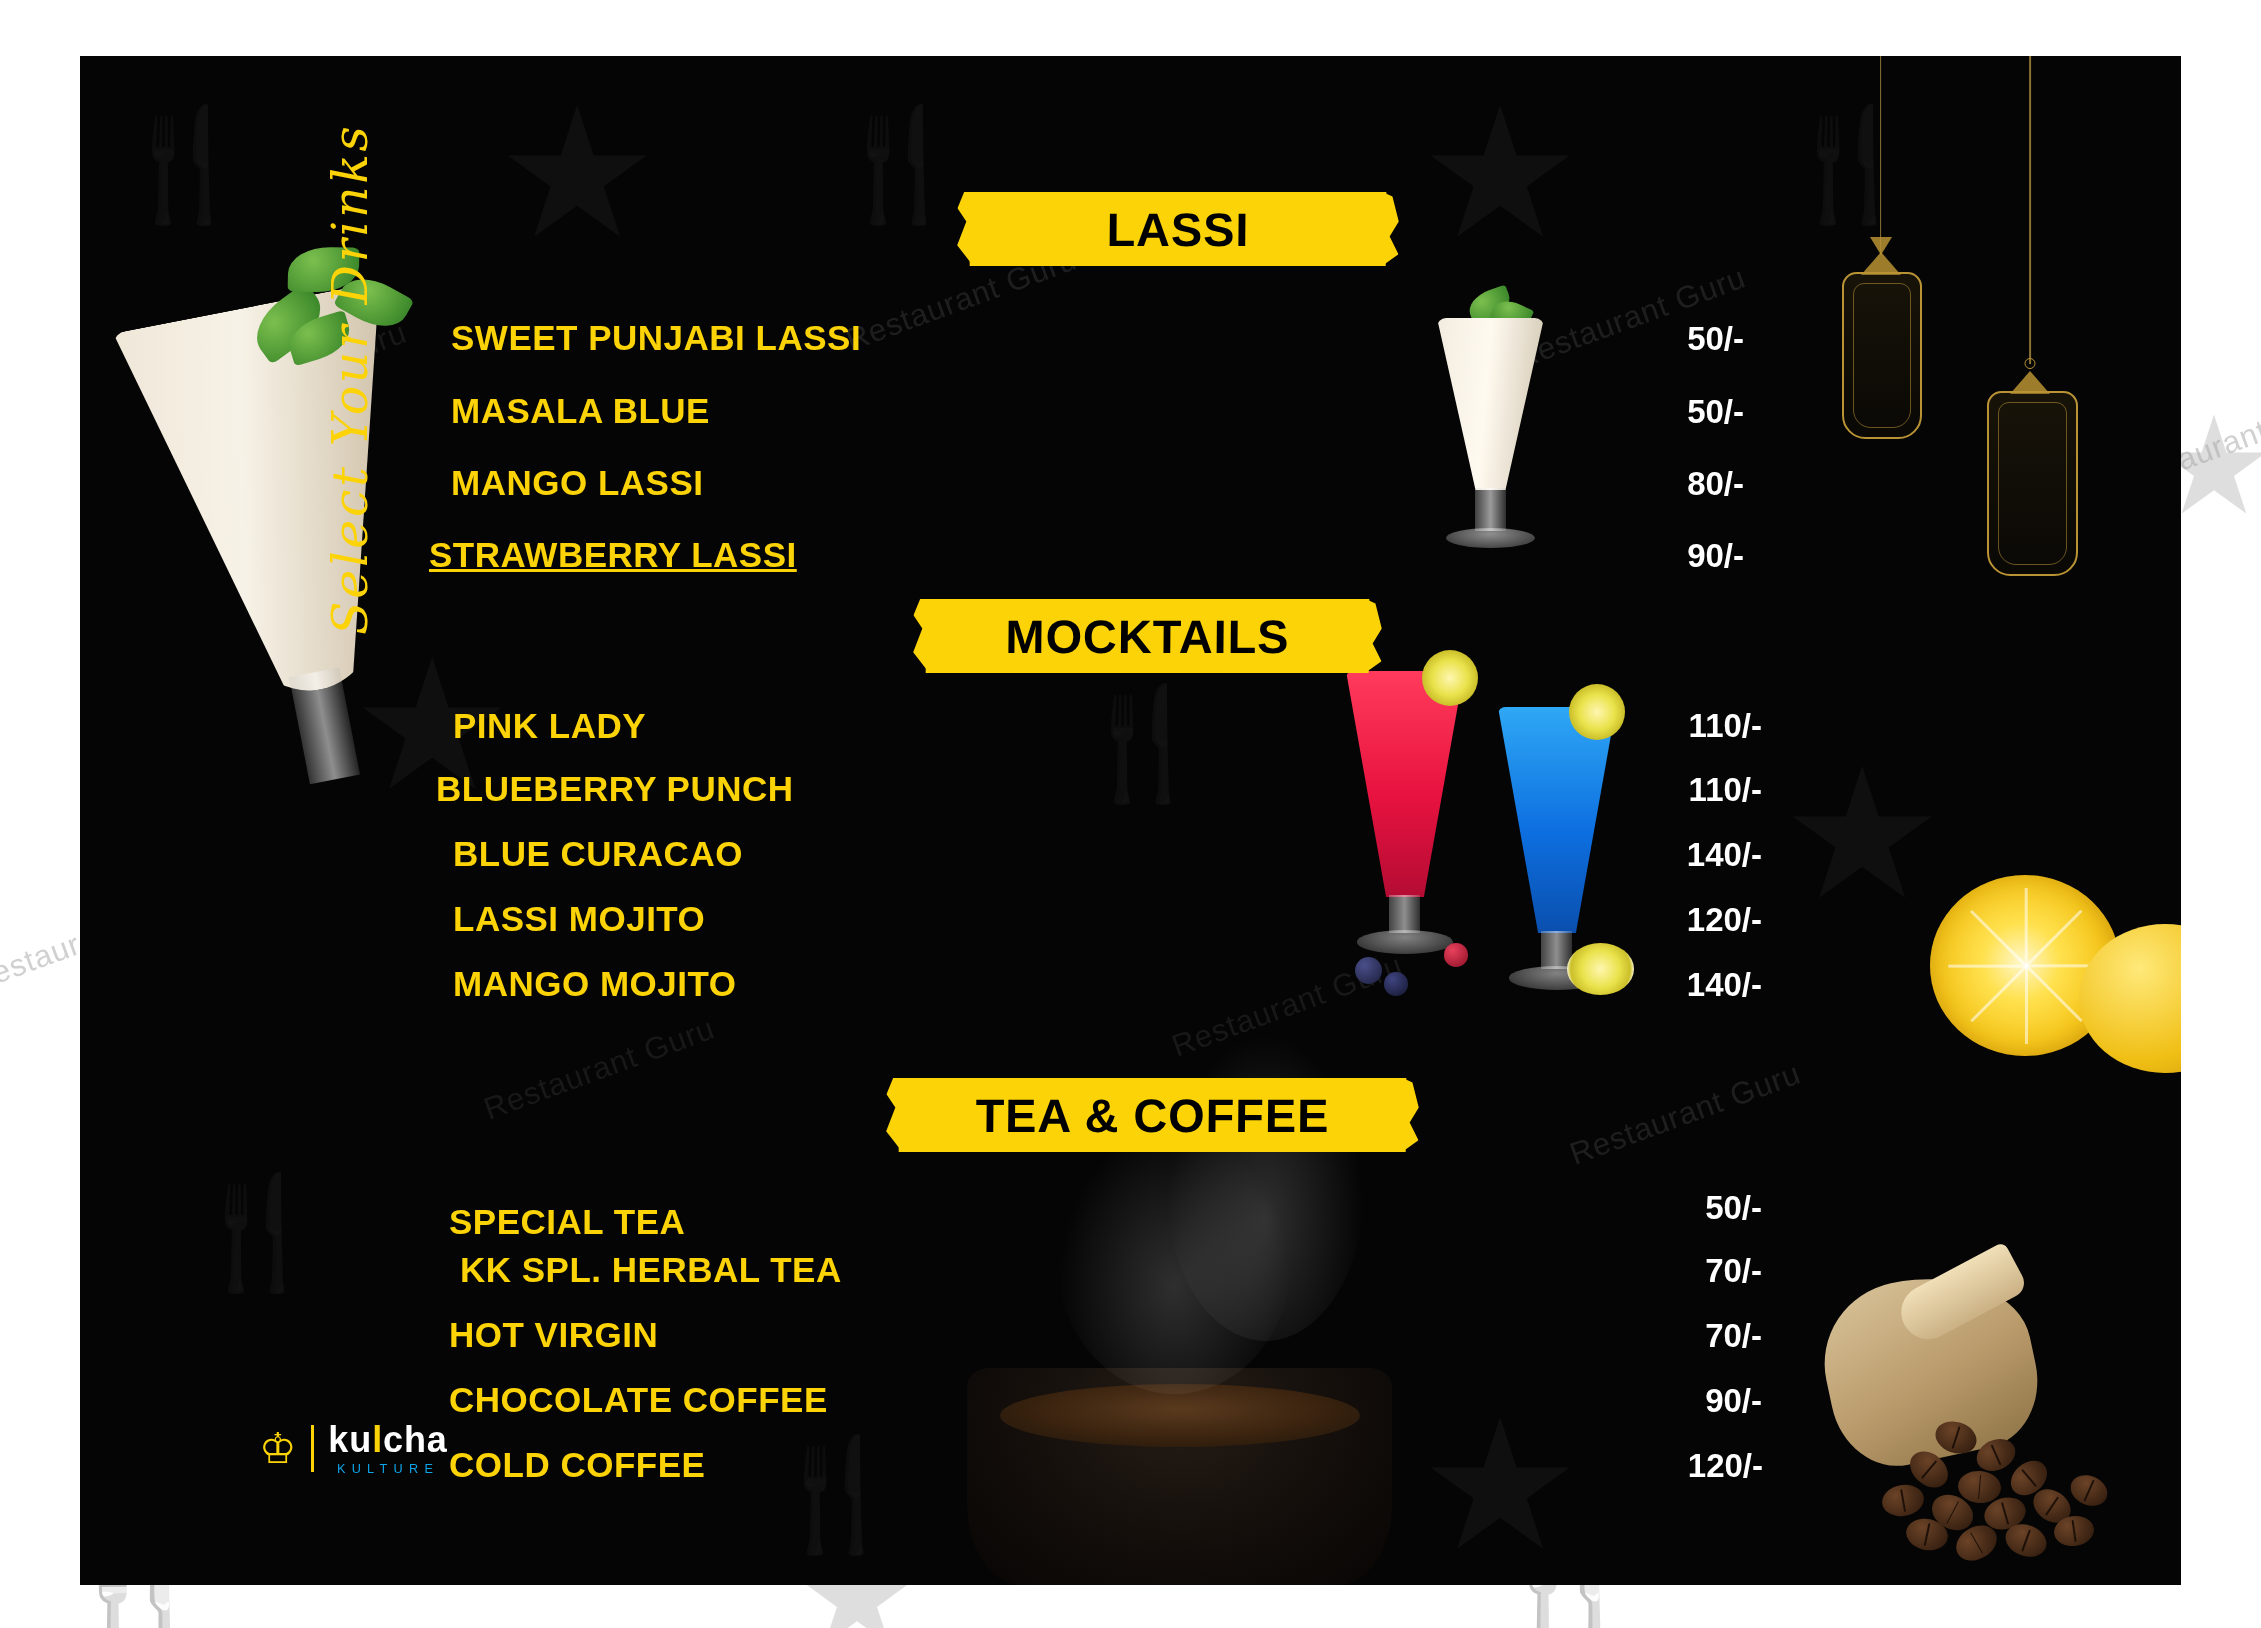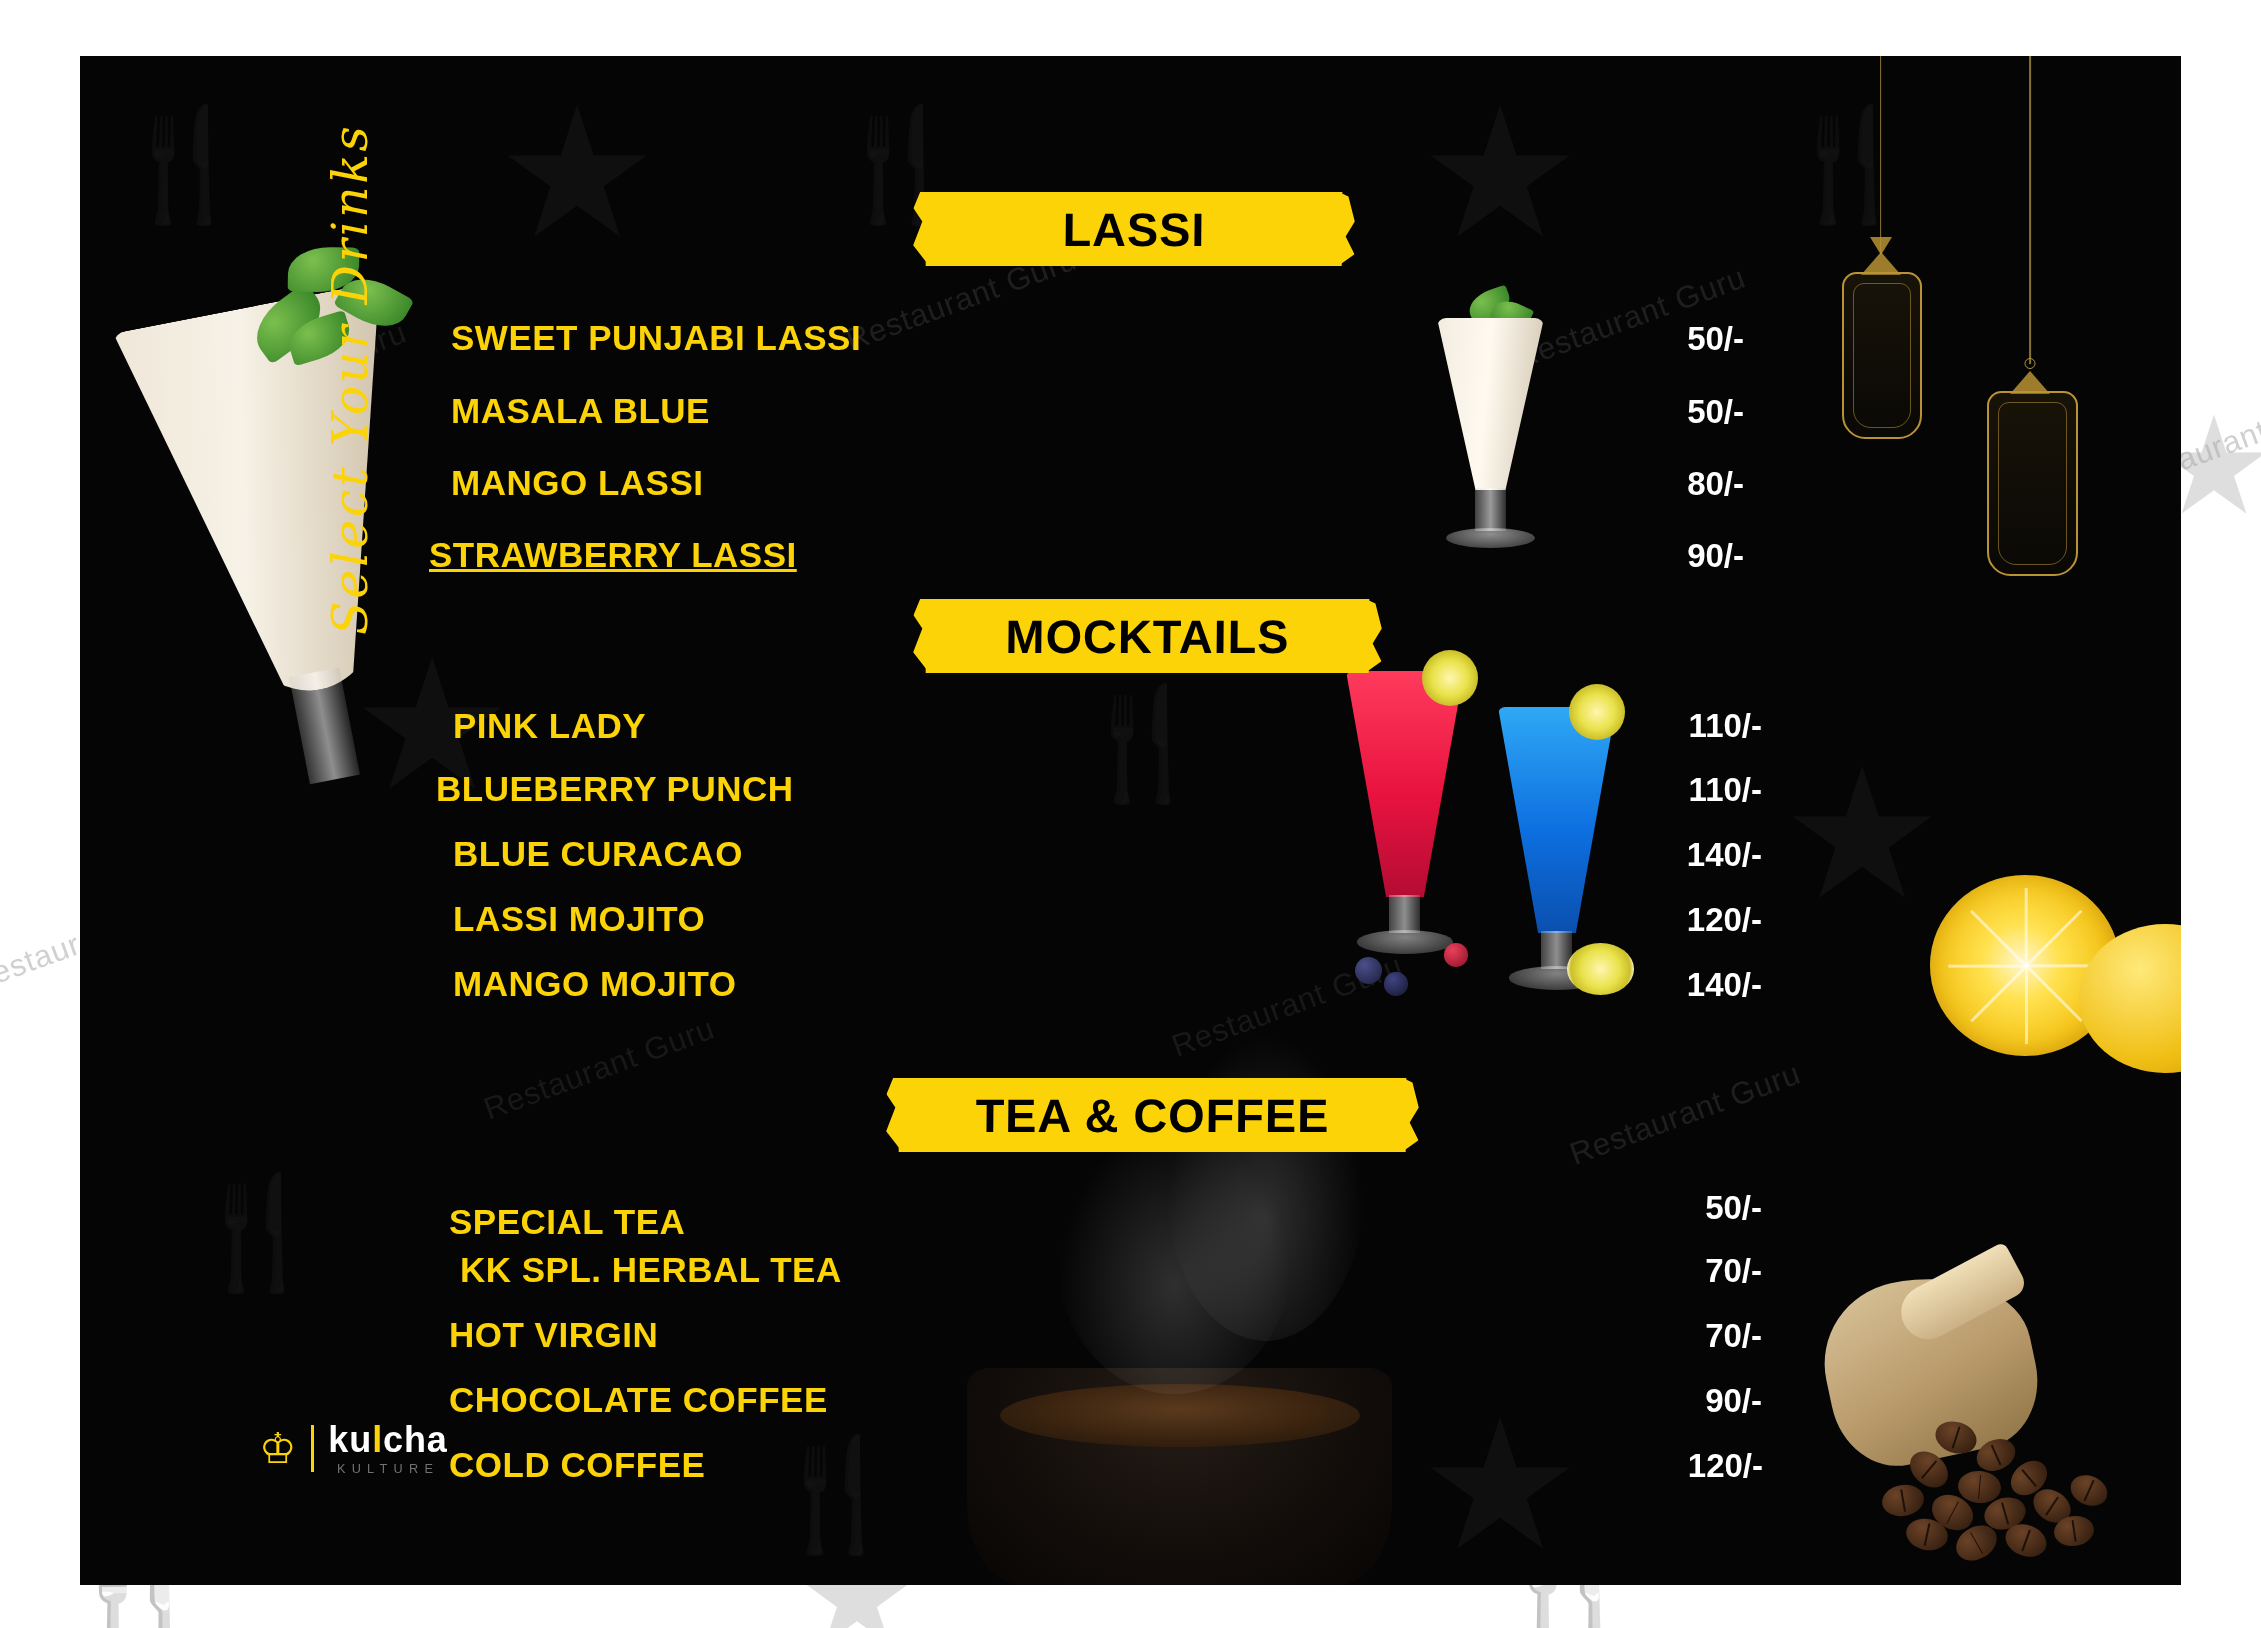--- a/index.html
+++ b/index.html
@@ -166,21 +166,21 @@
     line-height: 1;
   }
   #logo .brand {
     color: #ffffff;
     font-size: 36px;
     font-weight: bold;
     letter-spacing: 0.9px;
   }
   #logo .brand .k { color: #fcd307; }
   #logo .sub {
-    color: #737373;
+    color: #0ea5e9;
     font-size: 12.7px;
     letter-spacing: 6.3px;
     margin-top: 4.5px;
     text-align: center;
   }
 
   
   .img { position: absolute; }
 
   
@@ -506,21 +506,21 @@
   </div>
   <div class="lantern" style="left:1891px; top:-63px; width:118px; height:570px;">
     <div class="cord" style="height:371px;"></div>
     <div class="knob" style="top:365px;"></div>
     <div class="cap" style="top:378px;"></div>
     <div class="body" style="left:16.3px; top:398px; width:87px; height:181px;"></div>
   </div>
 
   <div id="select-drinks">Select Your Drinks</div>
 
-  <div class="banner" style="left:846px; top:136px; width:416px; height:74px;">
+  <div class="banner" style="left:890px; top:136px; width:416px; height:74px;">
     <span>LASSI</span>
   </div>
 
   <div class="item-name" style="left:371px; top:262px;">SWEET PUNJABI LASSI</div>
   <div class="item-price" style="left:1465px; top:264px; width:199px;">50/-</div>
 
   <div class="item-name" style="left:371px; top:335px;">MASALA BLUE</div>
   <div class="item-price" style="left:1465px; top:337px; width:199px;">50/-</div>
 
   <div class="item-name" style="left:371px; top:407px;">MANGO LASSI</div>

